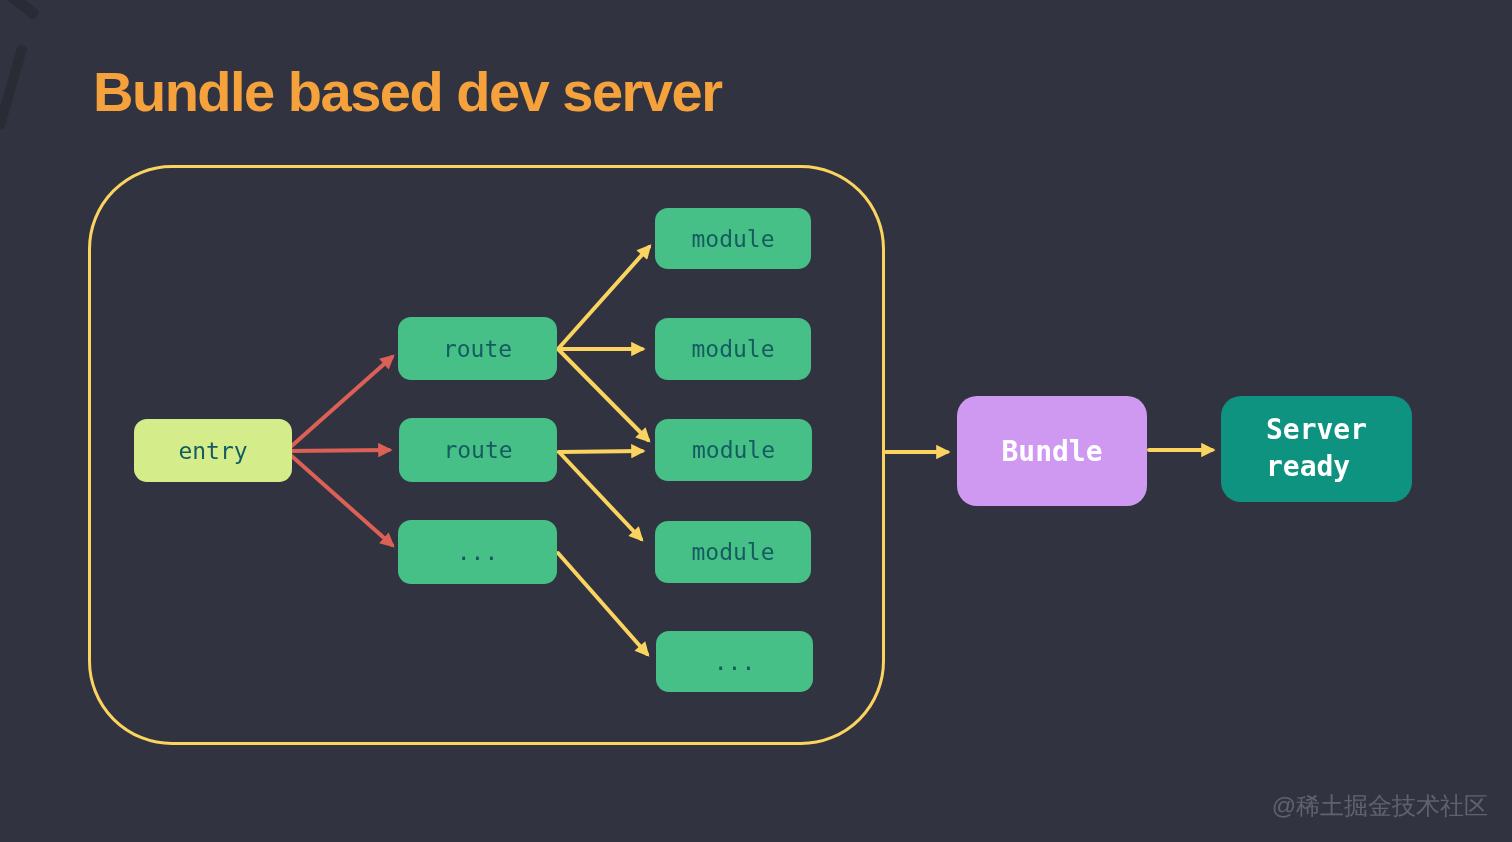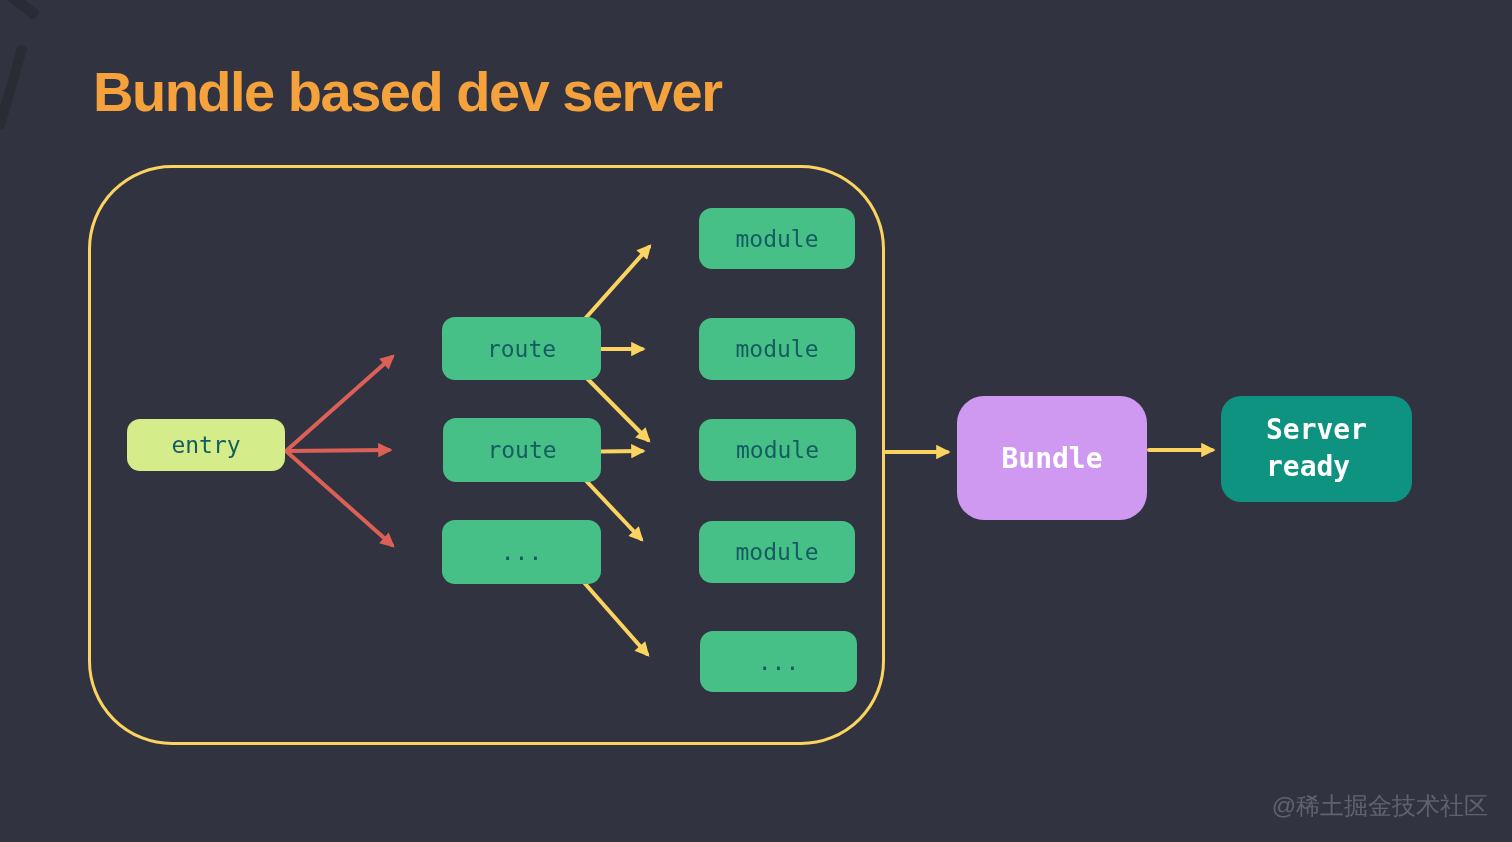--- a/index.html
+++ b/index.html
@@ -47,21 +47,21 @@
     pointer-events:none;
   }
   .node{
     position:absolute;
     box-sizing:border-box;
     display:flex;align-items:center;justify-content:center;
     font-family:"DejaVu Sans Mono","Liberation Mono",monospace;
     border-radius:13px;
   }
   .node.entry{background:var(--entry-bg);color:var(--dark-text);font-size:23px;}
-  .node.green{background:var(--green-bg);color:var(--dark-text);font-size:23px;margin-left:44px;}
+  .node.green{background:var(--green-bg);color:var(--dark-text);font-size:23px;}
   .node.bundle,.node.server{
     border-radius:20px;
     font-weight:bold;
     font-size:28px;
     color:var(--light-text);
   }
   .node.bundle{background:var(--bundle-bg);}
   .node.server{
     background:var(--server-bg);
     white-space:pre-line;
@@ -113,28 +113,28 @@
       <line x1="558" y1="349" x2="642" y2="349" stroke="var(--arrow-yellow)" stroke-width="4" stroke-linecap="round" marker-end="url(#ah-yellow)"></line>
       <line x1="558" y1="349" x2="648" y2="440" stroke="var(--arrow-yellow)" stroke-width="4" stroke-linecap="round" marker-end="url(#ah-yellow)"></line>
       <line x1="559" y1="452" x2="642" y2="451" stroke="var(--arrow-yellow)" stroke-width="4" stroke-linecap="round" marker-end="url(#ah-yellow)"></line>
       <line x1="559" y1="452" x2="641" y2="539" stroke="var(--arrow-yellow)" stroke-width="4" stroke-linecap="round" marker-end="url(#ah-yellow)"></line>
       <line x1="558" y1="553" x2="647" y2="654" stroke="var(--arrow-yellow)" stroke-width="4" stroke-linecap="round" marker-end="url(#ah-yellow)"></line>
       <line x1="886" y1="452" x2="947" y2="452" stroke="var(--arrow-yellow)" stroke-width="4" stroke-linecap="round" marker-end="url(#ah-yellow)"></line>
       <line x1="1149" y1="450" x2="1212" y2="450" stroke="var(--arrow-yellow)" stroke-width="4" stroke-linecap="round" marker-end="url(#ah-yellow)"></line>
     </svg>
 
   <div id="node-layer">
-      <div class="node entry" style="left: 127px; top: 419px; width: 158px; height: 52px;">entry</div>
+      <div class="node entry" style="left: 134px; top: 419px; width: 158px; height: 63px;">entry</div>
       <div class="node green" style="left: 398px; top: 317px; width: 159px; height: 63px;">route</div>
       <div class="node green" style="left: 399px; top: 418px; width: 158px; height: 64px;">route</div>
       <div class="node green" style="left: 398px; top: 520px; width: 159px; height: 64px;">...</div>
       <div class="node green" style="left: 655px; top: 208px; width: 156px; height: 61px;">module</div>
       <div class="node green" style="left: 655px; top: 318px; width: 156px; height: 62px;">module</div>
       <div class="node green" style="left: 655px; top: 419px; width: 157px; height: 62px;">module</div>
       <div class="node green" style="left: 655px; top: 521px; width: 156px; height: 62px;">module</div>
       <div class="node green" style="left: 656px; top: 631px; width: 157px; height: 61px;">...</div>
-      <div class="node bundle" style="left: 957px; top: 396px; width: 190px; height: 124px; border-radius: 27px;">Bundle</div>
+      <div class="node bundle" style="left: 957px; top: 396px; width: 190px; height: 110px;">Bundle</div>
       <div class="node server" style="left: 1221px; top: 396px; width: 191px; height: 106px;">Server
 ready</div>
     </div>
 
   <div class="watermark">@稀土掘金技术社区</div>
 </div>
 
 </body></html>

